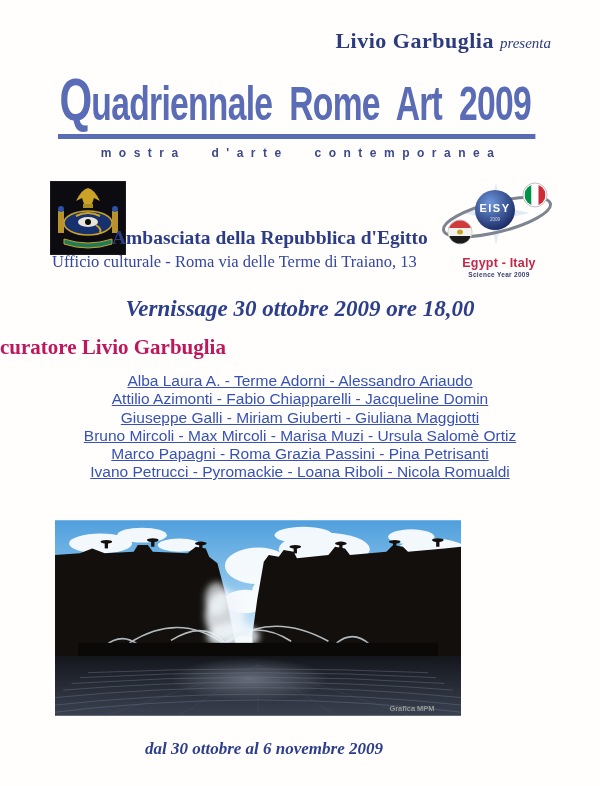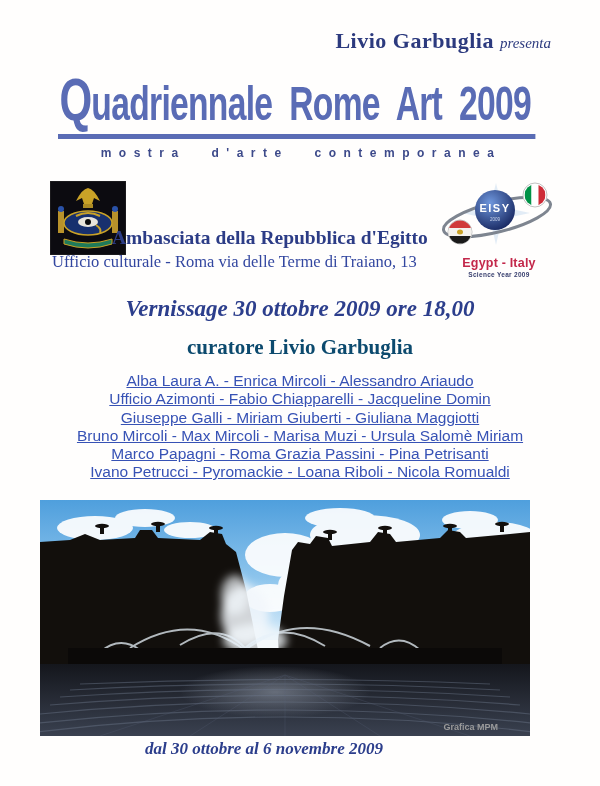--- a/index.html
+++ b/index.html
@@ -52,32 +52,32 @@
   .eisy-subcaption{
     font-family:"Liberation Sans", sans-serif;
     font-size:6.5px;font-weight:bold;color:#383f6e;margin-top:1px;letter-spacing:.3px;
   }
   
   .vernissage{
     position:absolute;top:296px;left:0;width:600px;text-align:center;
     font-size:23px;font-weight:bold;font-style:italic;color:#2c3e8c;
   }
   .curator{
-    position:absolute;top:335px;left:0;width:600px;text-align:center;
-    font-size:21px;font-weight:bold;color:#0c4a6e;
+    position:absolute;top:335px;left:0;width:600px;
+    font-size:21px;font-weight:bold;color:#be185d;
   }
   
   .artists{
     position:absolute;top:372px;left:0;width:600px;text-align:center;
     font-family:"Liberation Sans", sans-serif;
     font-size:15.5px;color:#3752b5;line-height:18.3px;
   }
   .artist-line{text-decoration:underline;white-space:nowrap;}
   
-  .photo{position:absolute;left:40px;top:500px;width:490px;height:236px;}
+  .photo{position:absolute;left:55px;top:500px;width:406px;height:236px;}
   .photo-svg{width:100%;height:100%;display:block;}
   
   .dates{
     position:absolute;top:739px;left:0;width:528px;text-align:center;
     font-size:17px;font-weight:bold;font-style:italic;color:#2c3e8c;
   }
 </style>
 </head>
 <body>
 
@@ -145,24 +145,24 @@
       </g>
     </svg>
     <div class="eisy-caption">Egypt - Italy</div>
     <div class="eisy-subcaption">Science Year 2009</div>
   </div>
 
   <div class="vernissage">Vernissage 30 ottobre 2009 ore 18,00</div>
   <div class="curator">curatore Livio Garbuglia</div>
 
   <div class="artists">
-    <div class="artist-line">Alba Laura A. - Enrica Mircoli - Alessandro Ariaudo</div>
-    <div class="artist-line">Ufficio Azimonti - Fabio Chiapparelli - Jacqueline Domin</div>
+    <div class="artist-line">Alba Laura A. - Terme Adorni - Alessandro Ariaudo</div>
+    <div class="artist-line">Attilio Azimonti - Fabio Chiapparelli - Jacqueline Domin</div>
     <div class="artist-line">Giuseppe Galli -  Miriam Giuberti - Giuliana Maggiotti</div>
-    <div class="artist-line">Bruno Mircoli - Max Mircoli - Marisa Muzi - Ursula Salomè Miriam</div>
+    <div class="artist-line">Bruno Mircoli - Max Mircoli - Marisa Muzi - Ursula Salomè Ortiz</div>
     <div class="artist-line">Marco Papagni - Roma Grazia Passini - Pina Petrisanti</div>
     <div class="artist-line">Ivano Petrucci -  Pyromackie - Loana Riboli - Nicola Romualdi</div>
   </div>
 
   <div class="photo">
     <svg class="photo-svg" viewBox="0 0 490 236">
       <defs>
         <linearGradient id="skyGrad" x1="0" y1="0" x2="0" y2="1">
           <stop offset="0%" stop-color="#4f9fdd"></stop>
           <stop offset="55%" stop-color="#8cc4ec"></stop>

